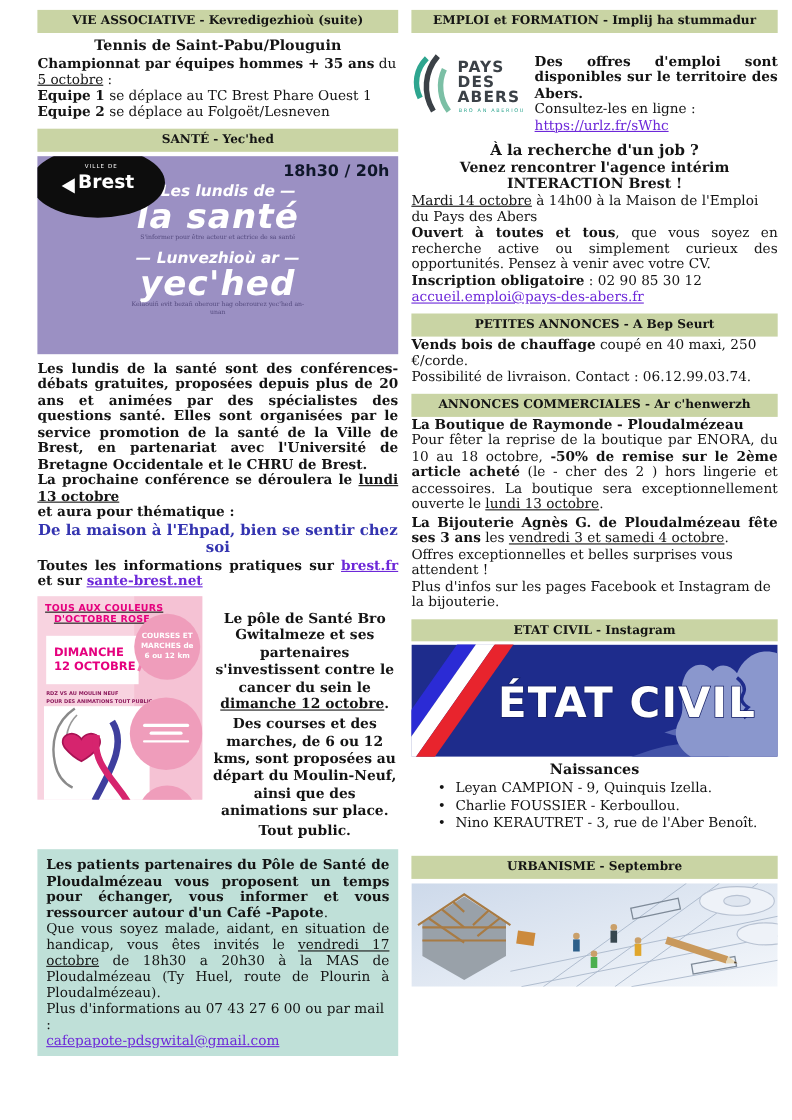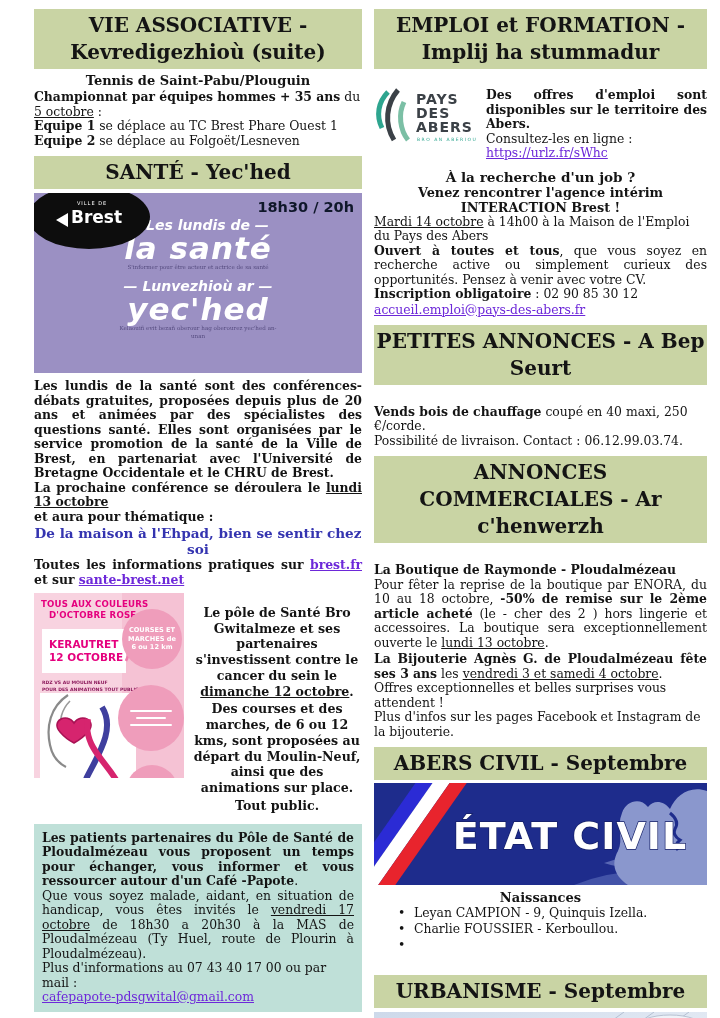--- a/index.html
+++ b/index.html
@@ -3,23 +3,23 @@
 <meta charset="utf-8">
 <style>
   * { margin:0; padding:0; box-sizing:border-box; }
   html,body { width:720px; height:1018px; background:#ffffff; overflow:hidden; }
   body { font-family:"DejaVu Serif", serif; font-size:12.4px; color:#141414; }
   .page { width:720px; height:1018px; padding:9px 13px 0 34px; }
   .cols { display:flex; gap:12px; }
   .col-l { width:328px; flex:none; }
   .col-r { width:333px; flex:none; }
 
-  .sec-header { background:#c9d4a4; text-align:center; font-weight:bold; font-size:20px;
+  .sec-header { background:#c9d4a4; text-align:center; font-weight:bold; font-size:11px;
                 padding:3px 2px; line-height:1.35; }
-  .mt8 { margin-top:8px; } .mt6 { margin-top:6px; } .mt4 { margin-top:20px; } .mt14 { margin-top:2px; }
+  .mt8 { margin-top:8px; } .mt6 { margin-top:6px; } .mt4 { margin-top:0; } .mt14 { margin-top:2px; }
   .sub-title { text-align:center; font-weight:bold; font-size:13px; margin:4px 0 2px; }
   p.body { line-height:1.17; text-align:justify; }
   p.left { text-align:left; }
   .center { text-align:center; }
   .b { font-weight:bold; }
   .u { text-decoration:underline; }
   a.lnk { color:#6d28d9; text-decoration:underline; cursor:pointer; }
   .theme-line { color:#3434b0; font-weight:bold; font-size:13.6px; text-align:center; margin:1px 0; }
   .bullets { margin-left:24px; }
   .bullet { display:flex; line-height:1.2; margin-bottom:1px; }
@@ -38,21 +38,21 @@
                  font-weight:bold; font-size:14.5px; }
   .script-sm { font-family:"DejaVu Sans",sans-serif; font-style:italic; font-weight:bold; font-size:14px; }
   .script-lg { font-family:"DejaVu Sans",sans-serif; font-style:italic; font-weight:bold; font-size:31px;
                line-height:1.0; letter-spacing:1px; }
   .tagline { font-size:5.6px; color:#544a7e; line-height:1.3; }
   .banner-stack { padding-top:24px; }
 
   
   .poster-row { display:flex; gap:8px; margin-top:6px; }
   .poster { position:relative; width:150px; height:185px; flex:none; background:#f8d3e0; overflow:hidden;
-            font-family:"DejaVu Sans",sans-serif; }
+            font-family:"DejaVu Sans",sans-serif;text-decoration:underline; }
   .poster-band { position:absolute; right:0; top:0; width:62px; height:100%; background:#f5c2d4; }
   .poster-title { position:relative; color:#e5007e; font-weight:bold; font-size:8.6px; text-align:left;
                   padding:6px 0 0 7px; line-height:1.25; letter-spacing:.2px; }
   .poster-title .ind { padding-left:8px; }
   .date-box { position:absolute; left:8px; top:36px; width:84px; height:44px; background:#fff;
               display:flex; flex-direction:column; justify-content:center; padding-left:7px;
               color:#e5007e; font-weight:bold; font-size:10.5px; line-height:1.2; }
   .poster-sub { position:absolute; left:8px; top:86px; color:#8c1a5c; font-weight:bold; font-size:4.6px;
                 line-height:1.6; }
   .draw-panel { position:absolute; left:6px; top:100px; width:96px; height:126px; background:#fff; }
@@ -115,21 +115,21 @@
     <p class="body center b"><span>Toutes les informations pratiques sur </span><a class="lnk">brest.fr</a><span> et sur </span><a class="lnk">sante-brest.net</a></p>
 
     <div class="poster-row">
       <div class="poster">
         <div class="poster-band"></div>
         <div class="poster-title">
           <div>TOUS AUX COULEURS</div>
           <div class="ind">D'OCTOBRE ROSE</div>
         </div>
         <div class="date-box">
-          <span>KERAUTRET</span>
+          <span>DIMANCHE</span>
           <span>12 OCTOBRE</span>
           <svg width="16" height="22" viewBox="0 0 16 22" style="position:absolute;right:-14px;top:12px;">
             <path d="M8,2 C3,5 3,9 8,12 C13,9 13,5 8,2 M6,10 L2,20 M10,10 L14,20" stroke="#ef7fae" stroke-width="2.6" fill="none"></path>
           </svg>
         </div>
         <div class="poster-sub">
           <div>RDZ VS AU MOULIN NEUF</div>
           <div>POUR DES ANIMATIONS TOUT PUBLIC</div>
         </div>
         <div class="draw-panel">
@@ -161,21 +161,21 @@
       <div class="octo-text">
         <div><span>Le pôle de Santé Bro Gwitalmeze et ses partenaires s'investissent contre le cancer du sein le </span><span class="u">dimanche 12 octobre</span><span>.</span></div>
         <div class="mt14">Des courses et des marches, de 6 ou 12 kms, sont proposées au départ du Moulin-Neuf, ainsi que des animations sur place.</div>
         <div class="mt14">Tout public.</div>
       </div>
     </div>
 
     <div class="cafe-block">
       <p class="body"><span class="b">Les patients partenaires du Pôle de Santé de Ploudalmézeau vous proposent un temps pour échanger, vous informer et vous ressourcer autour d'un Café -Papote</span><span>.</span></p>
       <p class="body"><span>Que vous soyez malade, aidant, en situation de handicap, vous êtes invités le </span><span class="u">vendredi 17 octobre</span><span> de 18h30 a 20h30 à la MAS de Ploudalmézeau (Ty Huel, route de Plourin à Ploudalmézeau).</span></p>
-      <p class="body left">Plus d'informations au 07 43 40 17 00 ou par mail :</p>
+      <p class="body left">Plus d'informations au 07 43 27 6 00 ou par mail :</p>
       <a class="lnk">cafepapote-pdsgwital@gmail.com</a>
     </div>
 
   </div>
 
   <div class="col-r">
 
     <div class="sec-header">EMPLOI et FORMATION - Implij ha stummadur</div>
 
     <div class="logo-row">
@@ -208,21 +208,21 @@
     <p class="body left">Possibilité de livraison. Contact : 06.12.99.03.74.</p>
 
     <div class="sec-header mt8">ANNONCES COMMERCIALES - Ar c'henwerzh</div>
     <p class="body left b mt4">La Boutique de Raymonde - Ploudalmézeau</p>
     <p class="body"><span>Pour fêter la reprise de la boutique par ENORA, du 10 au 18 octobre, </span><span class="b">-50% de remise sur le 2ème article acheté</span><span> (le - cher des 2 ) hors lingerie et accessoires. La boutique sera exceptionnellement ouverte le </span><span class="u">lundi 13 octobre</span><span>.</span></p>
 
     <p class="body mt14"><span class="b">La Bijouterie Agnès G. de Ploudalmézeau fête ses 3 ans</span><span> les </span><span class="u">vendredi 3 et samedi 4 octobre</span><span>.</span></p>
     <p class="body left">Offres exceptionnelles et belles surprises vous attendent !</p>
     <p class="body left">Plus d'infos sur les pages Facebook et Instagram de la bijouterie.</p>
 
-    <div class="sec-header mt8">ABERS CIVIL - Septembre</div>
+    <div class="sec-header mt8">ETAT CIVIL - Instagram</div>
     <div class="etat-banner">
       <svg width="333" height="102" viewBox="0 0 333 102">
         <rect width="333" height="102" fill="#1e2c8c"></rect>
         <path d="M200,102 q55,-22 110,-8 q-48,22 -110,8 z" fill="#4353a8"></path>
         <path d="M230,80 q40,-14 70,-4 q-34,16 -70,4 z" fill="#5a68b4"></path>
         <path d="M333,102 L333,8 C316,2 302,12 296,26 C290,18 280,16 274,24 C266,14 252,18 248,30 C242,44 250,56 244,68 C236,82 242,94 254,102 Z" fill="#8a97cd"></path>
         <path d="M296,30 q10,8 5,16 q-3,6 5,11 q-6,5 -2,10" stroke="#1e2c8c" stroke-width="3" fill="none"></path>
         <g transform="translate(8,114) rotate(-55)">
           <rect x="-30" y="-38" width="250" height="14" fill="#2b2bd5"></rect>
           <rect x="-30" y="-24" width="250" height="14" fill="#ffffff"></rect>
@@ -236,20 +236,21 @@
       <div class="bullet">
             <span class="dot">•</span>
             <span>Leyan CAMPION - 9, Quinquis Izella.</span>
           </div>
       <div class="bullet">
             <span class="dot">•</span>
             <span>Charlie FOUSSIER - Kerboullou.</span>
           </div>
       <div class="bullet">
             <span class="dot">•</span>
+            <span>Nino KERAUTRET - 3, rue de l'Aber Benoît.</span>
           </div>
     </div>
 
     <div class="sec-header" style="margin-top:22px;">URBANISME - Septembre</div>
     <div class="urba-img">
       <svg width="333" height="94" viewBox="0 0 333 94">
         <defs>
           <linearGradient id="bpg" x1="0" y1="0" x2="1" y2="1">
             <stop offset="0" stop-color="#cdd9ea"></stop>
                 <stop offset="1" stop-color="#f4f7fb"></stop>

